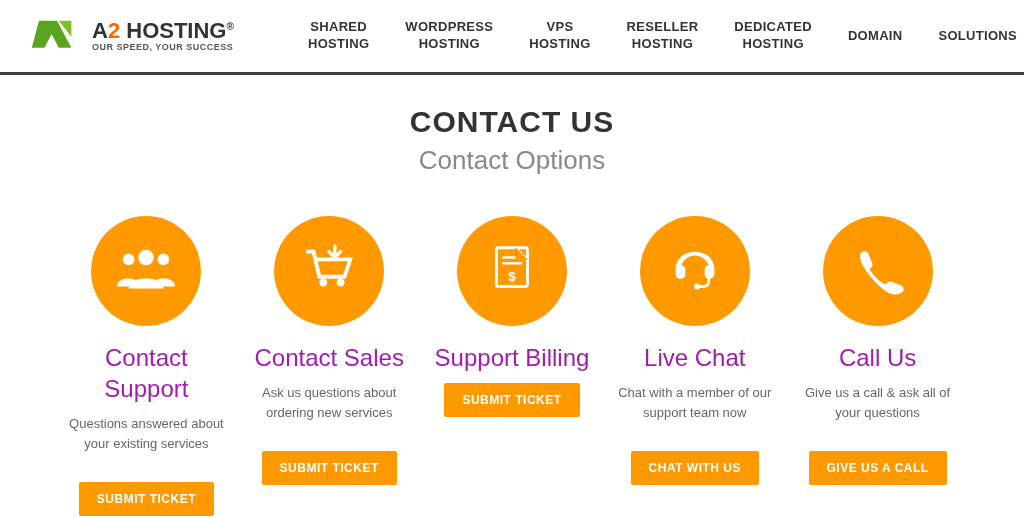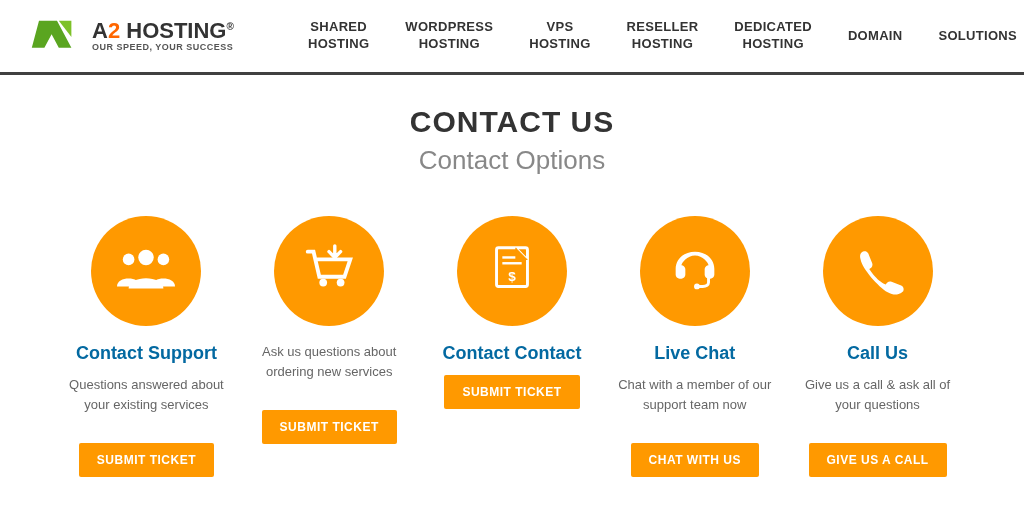--- a/index.html
+++ b/index.html
@@ -96,23 +96,23 @@
       background: #f90;
       display: flex;
       align-items: center;
       justify-content: center;
       margin-bottom: 16px;
     }
 
     .icon-circle svg { width: 58px; height: 58px; fill: #fff; }
 
     .card-title {
-      font-size: 18px;
-      font-weight: 700;
-      color: #0369a1;
+      font-size: 24px;
+      font-weight: 400;
+      color: #a21caf;
       margin-bottom: 10px;
       line-height: 1.3;
     }
 
     .card-desc {
       font-size: 13px;
       color: #666;
       margin-bottom: 20px;
       line-height: 1.5;
       min-height: 48px;
@@ -190,38 +190,39 @@
       <div class="icon-circle">
         <svg viewBox="0 0 60 60">
 
           <path d="M8 10 L14 10 L20 36 L46 36 L52 18 L18 18" stroke="#fff" stroke-width="4" fill="none" stroke-linecap="round"></path>
           <circle cx="24" cy="42" r="4" fill="#fff"></circle>
           <circle cx="42" cy="42" r="4" fill="#fff"></circle>
 
           <path d="M36 4 L36 16 M30 10 L36 16 L42 10" stroke="#fff" stroke-width="3.5" fill="none" stroke-linecap="round" stroke-linejoin="round"></path>
         </svg>
       </div>
+      <div class="card-title">Contact Sales</div>
       <div class="card-desc">Ask us questions about ordering new services</div>
       <button class="card-btn">SUBMIT TICKET</button>
     </div>
 
     <div class="contact-card">
       <div class="icon-circle">
         <svg viewBox="0 0 60 60">
 
           <rect x="14" y="6" width="32" height="40" rx="2" fill="none" stroke="#fff" stroke-width="3"></rect>
           <line x1="20" y1="16" x2="40" y2="16" stroke="#fff" stroke-width="2.5"></line>
           <line x1="20" y1="22" x2="40" y2="22" stroke="#fff" stroke-width="2.5"></line>
           <text x="30" y="40" text-anchor="middle" fill="#fff" font-size="14" font-weight="bold">$</text>
 
           <path d="M34 6 L46 18" stroke="#fff" stroke-width="2" fill="none"></path>
           <path d="M34 6 L34 18 L46 18" fill="#f90" stroke="#f90" stroke-width="1"></path>
         </svg>
       </div>
-      <div class="card-title">Contact Contact</div>
+      <div class="card-title">Support Billing</div>
       <button class="card-btn">SUBMIT TICKET</button>
     </div>
 
     <div class="contact-card">
       <div class="icon-circle">
         <svg viewBox="0 0 60 60">
 
           <path d="M30 10 C18 10 10 18 10 28 L10 34 C10 36 12 38 14 38 L16 38 C18 38 20 36 20 34 L20 28 C20 26 18 24 16 24 C16 22 22 14 30 14 C38 14 44 22 44 24 C42 24 40 26 40 28 L40 34 C40 36 42 38 44 38 L46 38 C48 38 50 36 50 34 L50 28 C50 18 42 10 30 10 Z" fill="#fff"></path>
 
           <path d="M44 36 L44 42 C44 44 42 46 38 46 L34 46" stroke="#fff" stroke-width="3" fill="none" stroke-linecap="round"></path>

